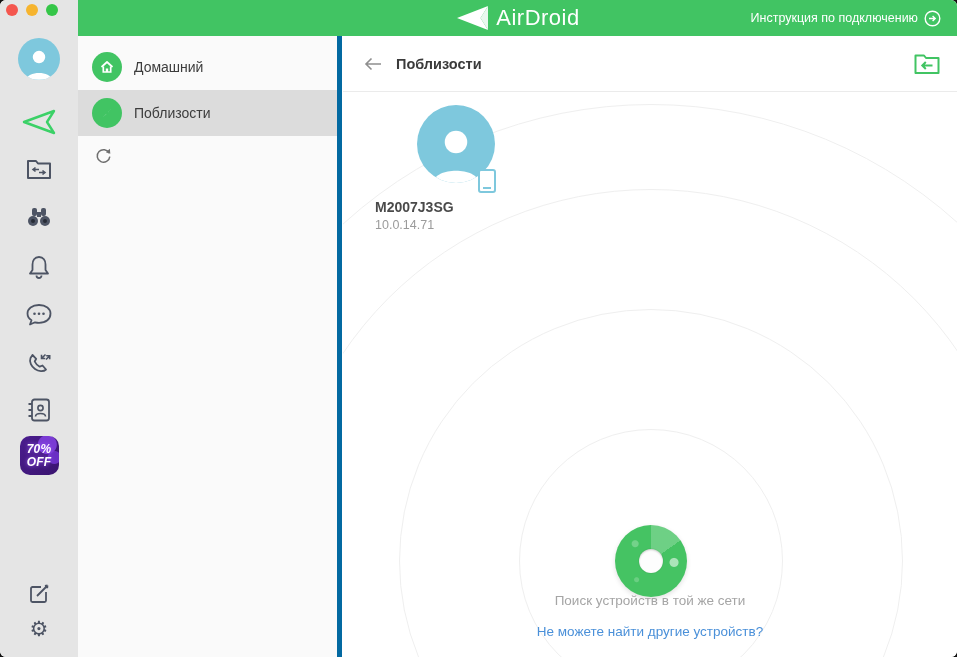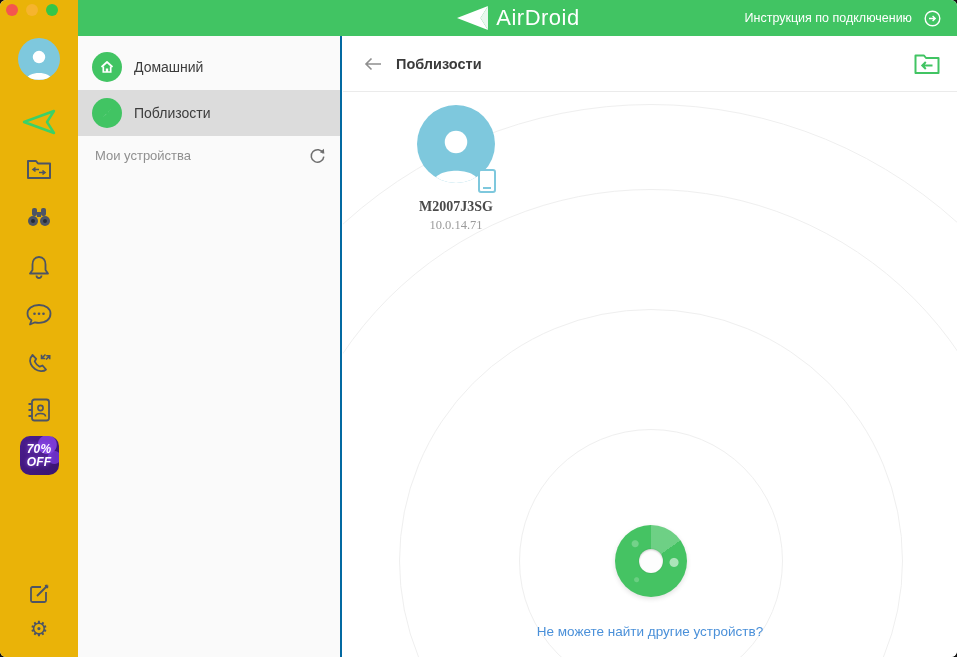--- a/index.html
+++ b/index.html
@@ -2,21 +2,21 @@
 <html><head>
 <meta charset="utf-8">
 <style>
   * { margin:0; padding:0; box-sizing:border-box; }
   html,body { width:957px; height:657px; background:#111; }
   body { font-family:"Liberation Sans","DejaVu Sans",sans-serif; }
   .window { position:relative; width:957px; height:657px; background:#fff;
             border-radius:6px; overflow:hidden; }
 
   
-  .rail { position:absolute; left:0; top:0; bottom:0; width:78px; background:#eab308; z-index:30; }
+  .rail { position:absolute; left:0; top:0; bottom:0; width:78px; background:#e5e5e5; z-index:30; }
   .traffic { position:absolute; top:4px; left:6px; display:flex; gap:8px; }
   .traffic span { width:12px; height:12px; border-radius:50%; display:block; }
   .tl-red { background:#f4564e; } .tl-yellow { background:#f6b42e; } .tl-green { background:#35c648; }
   .rail-item { position:absolute; left:0; width:78px; display:flex; justify-content:center; cursor:default; }
   .rail-avatar { width:42px; height:42px; border-radius:50%; background:#7ec8dd; overflow:hidden;
                  display:flex; align-items:flex-end; justify-content:center; }
   .promo { width:39px; height:39px; border-radius:10px;
            background:radial-gradient(circle at 70% 22%, #7a3bd4 0 9px, transparent 10px),
                       radial-gradient(circle at 88% 55%, #6a30c4 0 6px, transparent 7px),
                       linear-gradient(135deg,#4a1d8e,#3a1470);
@@ -25,44 +25,44 @@
            text-shadow:0 0 4px #a05cff; letter-spacing:.2px; }
   .gear-glyph { font-size:21px; color:#4d5464; line-height:1; }
 
   
   .topbar { position:absolute; left:78px; right:0; top:0; height:36px; background:#41c463;
             display:flex; align-items:center; }
   .logo { position:absolute; left:0; right:0; top:0; height:36px; display:flex;
           align-items:center; justify-content:center; gap:7px; }
   .logo-text { color:#fff; font-size:22px; font-weight:500; letter-spacing:.5px; }
   .guide-link { position:absolute; right:16px; top:0; height:36px; display:flex; align-items:center;
-                gap:12px; color:#fff; font-size:12.5px; cursor:pointer; }
+                gap:6px; color:#fff; font-size:12.5px; cursor:pointer; }
 
   
   .navpanel { position:absolute; left:78px; top:36px; bottom:0; width:264px; background:#fafafa;
-              border-right:2px solid #0369a1; padding-top:8px; }
+              border-right:5px solid #0369a1; padding-top:8px; }
   .nav-row { height:46px; display:flex; align-items:center; padding-left:14px; gap:12px; cursor:pointer; }
   .nav-row.selected { background:#dcdcdc; }
   .nav-ico { width:30px; height:30px; border-radius:50%; background:#41c463;
              display:flex; align-items:center; justify-content:center; flex:0 0 30px; }
   .nav-ico.gray { background:#b9b9b9; }
   .nav-label { font-size:14px; color:#3c3c3c; }
   .section-row { height:38px; display:flex; align-items:center; padding:0 14px 0 17px; }
   .section-label { font-size:13px; color:#8f8f8f; flex:1; }
 
   
   .main { position:absolute; left:343px; right:0; top:36px; bottom:0; background:#fff; }
   .main-header { position:relative; height:56px; border-bottom:1px solid #ebebeb;
                  display:flex; align-items:center; padding:0 16px 0 20px; gap:13px; background:#fff; z-index:5; }
   .main-title { font-size:14.5px; font-weight:600; color:#3b3b3b; }
   .header-spacer { flex:1; }
   .content { position:absolute; left:0; right:0; top:57px; bottom:0; overflow:hidden; }
   .arc { position:absolute; border:1px solid #efefef; border-radius:50%; }
 
-  .device { position:absolute; left:32px; top:12px; width:162px; text-align:center; cursor:pointer;font-family:Liberation Serif, serif; }
+  .device { position:absolute; left:32px; top:12px; width:162px; cursor:pointer; }
   .device-avatar { position:relative; width:78px; height:78px; border-radius:50%; background:#7ec8dd;
                    margin:0 auto; overflow:visible; }
   .device-avatar .clip { position:absolute; inset:0; border-radius:50%; overflow:hidden;
                          display:flex; align-items:flex-end; justify-content:center; }
   .device-badge { position:absolute; left:61px; top:64px; width:18px; height:24px; background:#fff;
                   border:2px solid #7ec8dd; border-radius:3px; display:flex; align-items:flex-end; justify-content:center; }
   .device-badge i { display:block; width:8px; height:2px; background:#7ec8dd; margin-bottom:2px; }
   .device-name { margin-top:16px; font-size:14px; font-weight:600; color:#4a4a4a; }
   .device-ip { margin-top:3px; font-size:12.5px; color:#9b9b9b; }
 
@@ -213,21 +213,20 @@
       <div class="nav-ico">
         <svg width="16" height="16" viewBox="0 0 16 16">
           <polygon points="12.6,3.4 9.4,7.1 3.4,12.6 6.9,9.4" fill="#fff"></polygon>
           <circle cx="8" cy="8" r="1.1" fill="#41c463"></circle>
         </svg>
       </div>
       <span class="nav-label">Поблизости</span>
     </div>
 
     <div class="section-row">
-      <span class="section-label">Мои устройства</span>
       <svg width="17" height="17" viewBox="0 0 17 17" style="cursor:pointer;">
         <path d="M14.2 6.2 A6.3 6.3 0 1 0 14.8 9.6" fill="none" stroke="#6f6f6f" stroke-width="1.5"></path>
         <polygon points="14.9,1.8 15.3,6.8 10.8,5.2" fill="#6f6f6f"></polygon>
       </svg>
     </div>
 
   </div>
 
   <div class="main">
     <div class="main-header">
@@ -260,17 +259,18 @@
               <i></i>
             </div>
         </div>
         <div class="device-name">M2007J3SG</div>
         <div class="device-ip">10.0.14.71</div>
       </div>
 
       <div class="scan">
         <div class="scan-core"></div>
       </div>
+      <div class="status-text">Поиск устройств в той же сети</div>
       <div class="find-link">Не можете найти другие устройств?</div>
     </div>
   </div>
 
 </div>
 
 </body></html>

